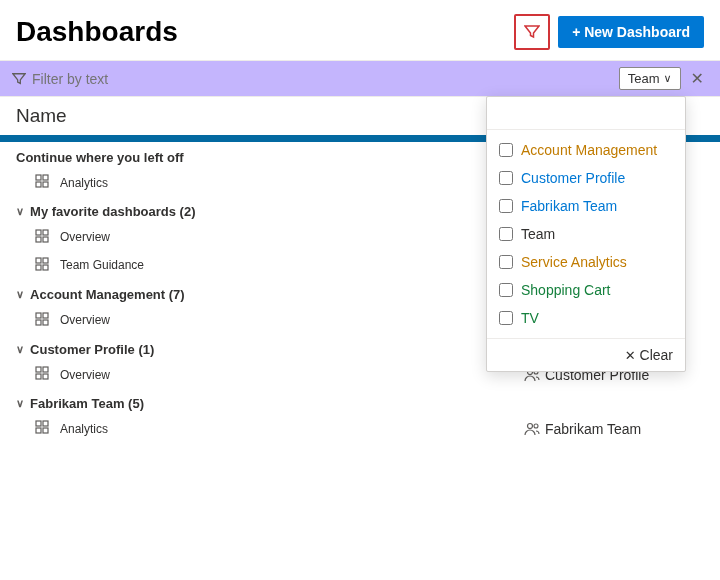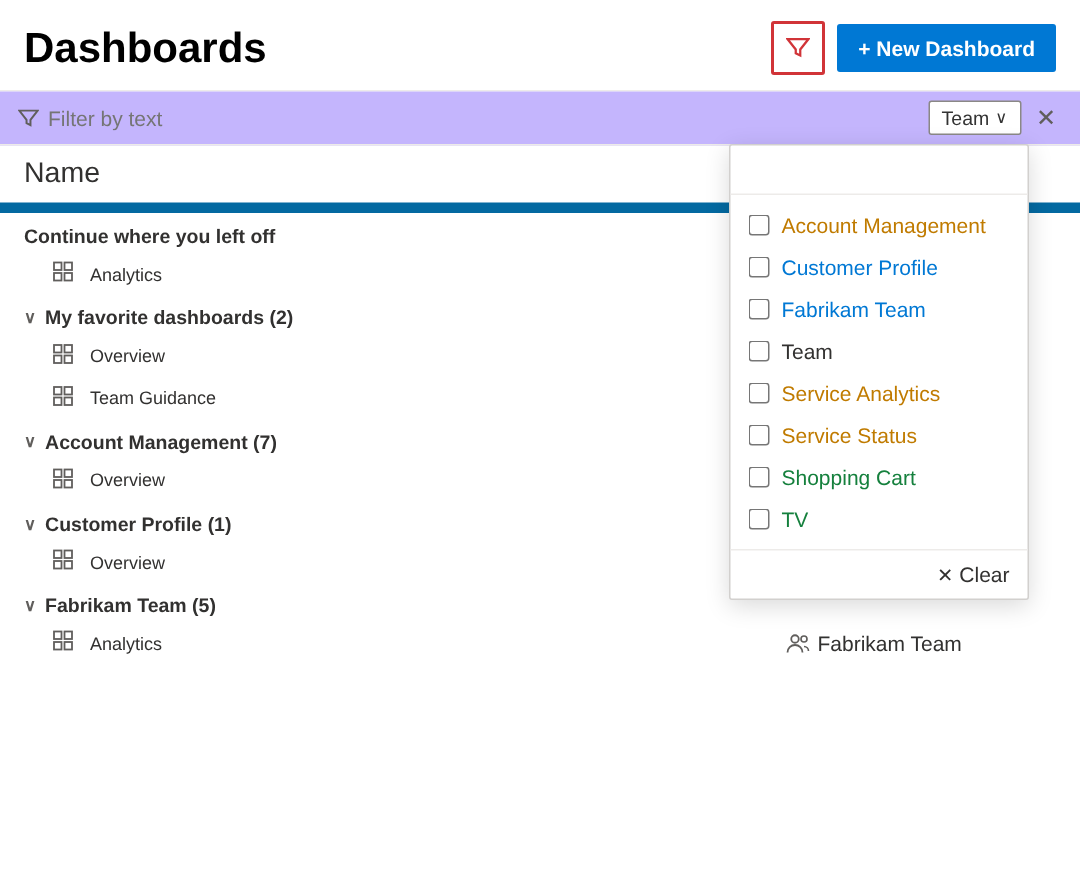--- a/index.html
+++ b/index.html
@@ -416,24 +416,20 @@
       <div class="dropdown-item">
     <input type="checkbox" style="">
     <span class="dropdown-item-label" style="color:#323130">Team</span>
   </div>
       <div class="dropdown-item">
     <input type="checkbox" style="">
     <span class="dropdown-item-label" style="color:#c07b00">Service Analytics</span>
   </div>
       <div class="dropdown-item">
     <input type="checkbox" style="">
-    <span class="dropdown-item-label" style="color:#c07b00">Service Status</span>
-  </div>
-      <div class="dropdown-item">
-    <input type="checkbox" style="">
     <span class="dropdown-item-label" style="color:#15803d">Shopping Cart</span>
   </div>
       <div class="dropdown-item">
     <input type="checkbox" style="">
     <span class="dropdown-item-label" style="color:#15803d">TV</span>
   </div>
     </div>
   <div class="dropdown-footer">
     <span style="font-size:13px;">✕</span>
     <span>Clear</span>

